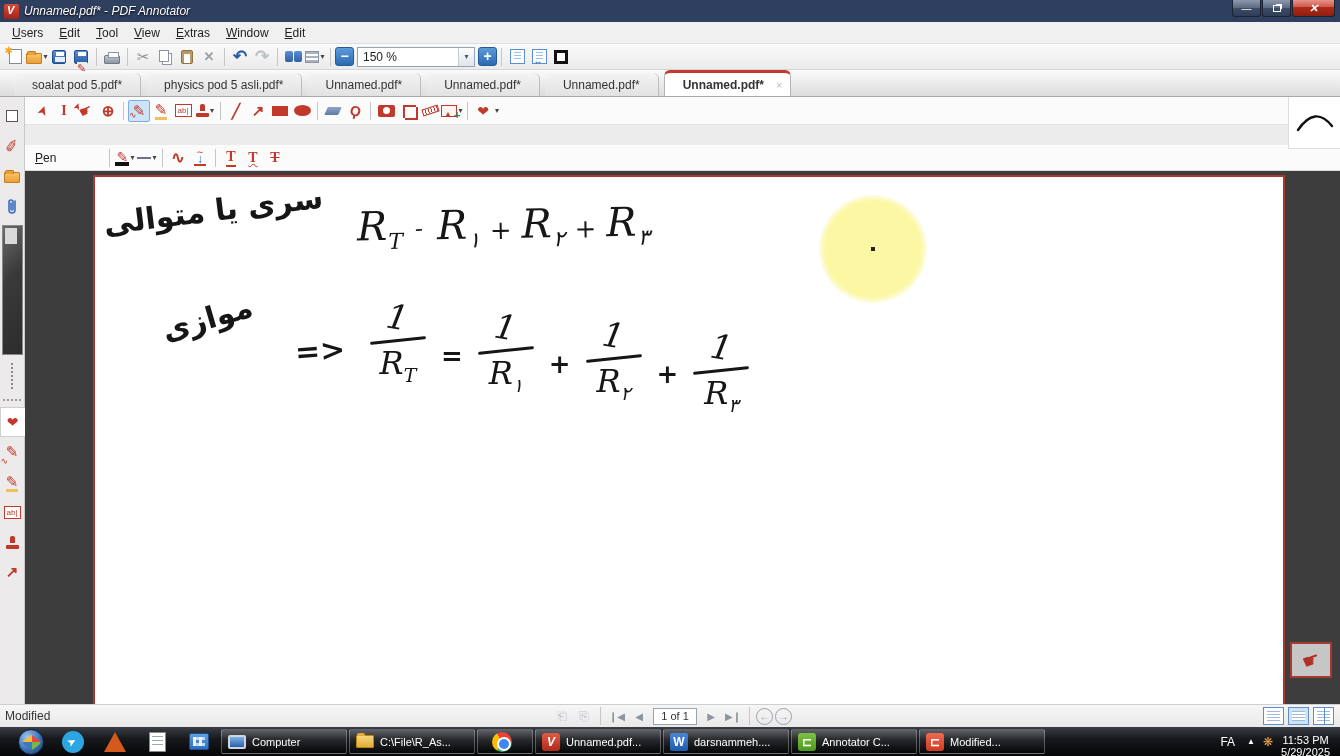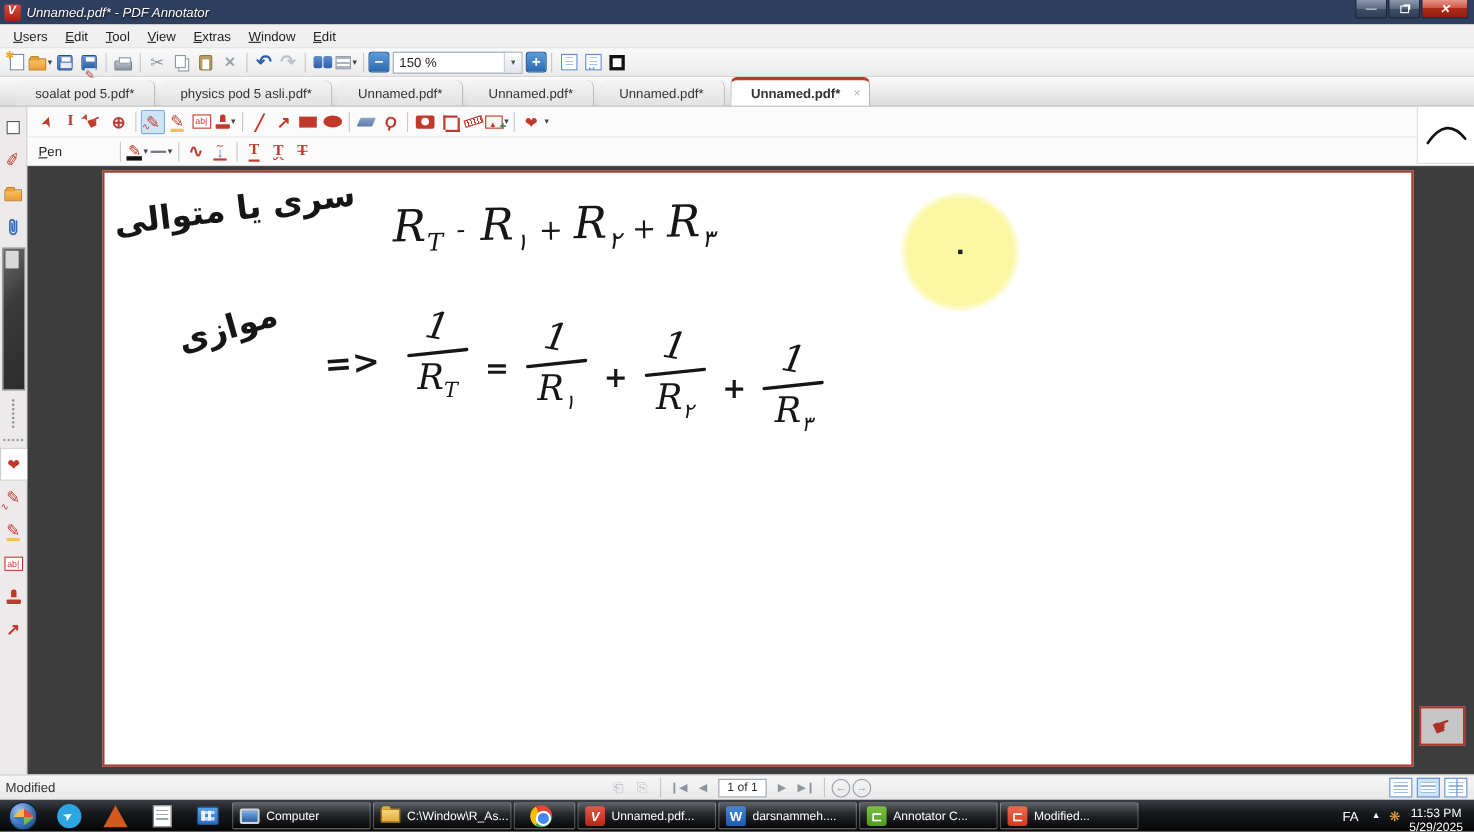--- a/index.html
+++ b/index.html
@@ -114,21 +114,21 @@
   .i-crop::after { content:""; position:absolute; right:-2px; bottom:-2px; width:11px; height:11px; border-right:2px solid #c0392b; border-bottom:2px solid #c0392b; }
   .i-ruler { width:17px; height:7px; border:1px solid #c0392b; background:repeating-linear-gradient(90deg,#fff 0 2px,#c0392b 2px 3px); transform:rotate(-18deg); }
   .i-imgadd { width:16px; height:12px; border:1px solid #c0392b; background:#fdf3f2; position:relative; }
   .i-imgadd::before { content:"▲"; position:absolute; left:2px; bottom:-1px; font-size:7px; color:#c0392b; }
   .i-imgadd::after { content:"+"; position:absolute; right:-4px; bottom:-5px; color:#2e8b57; font-weight:bold; font-size:11px; }
 
   
   .curvebox { position:absolute; right:0; top:0; width:52px; height:52px; background:#fff; border-left:1px solid #ddd; border-bottom:1px solid #ddd; display:flex; align-items:center; justify-content:center; z-index:5; }
 
   
-  .penbar { height:26px; padding:0 10px; border-bottom:1px solid #d9d9d9; background:#fbfbfb; }
+  .penbar { height:26px; padding:0 10px; border-bottom:1px solid #d9d9d9; background:#fbfbfb;margin-top:20px; }
   .penlabel { width:70px; color:#222; }
   .penlabel::first-letter { text-decoration:underline; }
   .pencolor { display:flex; flex-direction:column; align-items:center; }
   .pencolor .g-pen::before { font-size:14px; }
   .pencolor .cbar { width:14px; height:4px; background:#111; margin-top:-3px; }
   .i-dash { width:14px; height:0; border-top:2px solid #6b7280; }
   .g-curve::before { content:"∿"; color:#c0392b; font-size:16px; font-weight:bold; }
   .i-press { display:flex; flex-direction:column; align-items:center; line-height:7px; }
   .i-press .tld { color:#c0392b; font-size:9px; }
   .i-press .dn { color:#2d6fc0; font-weight:bold; font-size:12px; }
@@ -175,21 +175,21 @@
   .navbtn.pg { color:#b9bec4; font-size:12px; }
   .pagebox { width:44px; height:17px; border:1px solid #9aa2ab; background:#fff; font-size:11px; display:flex; align-items:center; justify-content:center; margin:0 2px; }
   .circ { width:17px; height:17px; border:1px solid #9aa2ab; border-radius:50%; color:#8d949c; font-size:10px; display:flex; align-items:center; justify-content:center; }
   .viewicons { position:absolute; right:6px; display:flex; gap:4px; }
   .vico { width:21px; height:18px; border:1px solid #5d8ed1; background:#fff; position:relative; }
   .vico::before { content:""; position:absolute; inset:3px; background:repeating-linear-gradient(#9fb9dd 0 1px,#fff 1px 3px); }
   .vico.mid { background:#cde4f7; }
   .vico.book::after { content:""; position:absolute; left:50%; top:0; bottom:0; width:1px; background:#5d8ed1; }
 
   
-  .taskbar { height:29px; background:linear-gradient(#3a3f46,#17191d 40%,#050607); display:flex; align-items:center; padding:0 2px; position:relative; }
+  .taskbar { height:29px; background:linear-gradient(#3a3f46,#17191d 40%,#050607); display:flex; align-items:center; padding:0 12px; position:relative; }
   .orb { width:26px; height:26px; border-radius:50%; background:radial-gradient(circle at 35% 30%, #9ec7ef, #3a70b4 55%, #173a66); border:1px solid #0c1f38; margin:0 8px 0 6px; position:relative; }
   .orb::after { content:""; position:absolute; left:6px; top:6px; width:13px; height:13px; border-radius:3px;
     background:conic-gradient(from -45deg, #e8483f 0 90deg, #7cbb42 0 180deg, #3b77bc 0 270deg, #fbbc3c 0 360deg); transform:rotate(45deg) skew(-6deg,-6deg); opacity:.95; }
   .tkicon { width:30px; height:26px; display:flex; align-items:center; justify-content:center; margin:0 6px; }
   .tg { width:22px; height:22px; border-radius:50%; background:#2ca5e0; color:#fff; display:flex; align-items:center; justify-content:center; font-size:11px; }
   .tg::before { content:"➤"; display:inline-block; transform:rotate(-30deg) translateX(-1px); }
   .matlab { width:0; height:0; border-left:11px solid transparent; border-right:11px solid transparent; border-bottom:20px solid #d35a1c; filter:none; }
   .notesic { width:17px; height:20px; background:#fff; border:1px solid #888; position:relative; }
   .notesic::before { content:""; position:absolute; inset:3px 2px; background:repeating-linear-gradient(#9aa 0 1px,#fff 1px 4px); }
   .cpanel { width:20px; height:17px; background:linear-gradient(#5ea0e2,#2d6fc0); border:1px solid #1d4e8c; border-radius:2px; position:relative; }
@@ -561,21 +561,21 @@
     <span class="tkicon">
         <span class="cpanel"></span>
       </span>
 
     <span class="twin">
       <span class="wicon monic"></span>
       <span>Computer</span>
     </span>
     <span class="twin">
       <span class="wicon fldic"></span>
-      <span>C:\Window\R_As...</span>
+      <span>C:\File\R_As...</span>
     </span>
     <span class="twin iconly">
       <span class="wicon chromeic"></span>
       <span></span>
     </span>
     <span class="twin">
       <span class="wicon pdfic">V</span>
       <span>Unnamed.pdf...</span>
     </span>
     <span class="twin">

